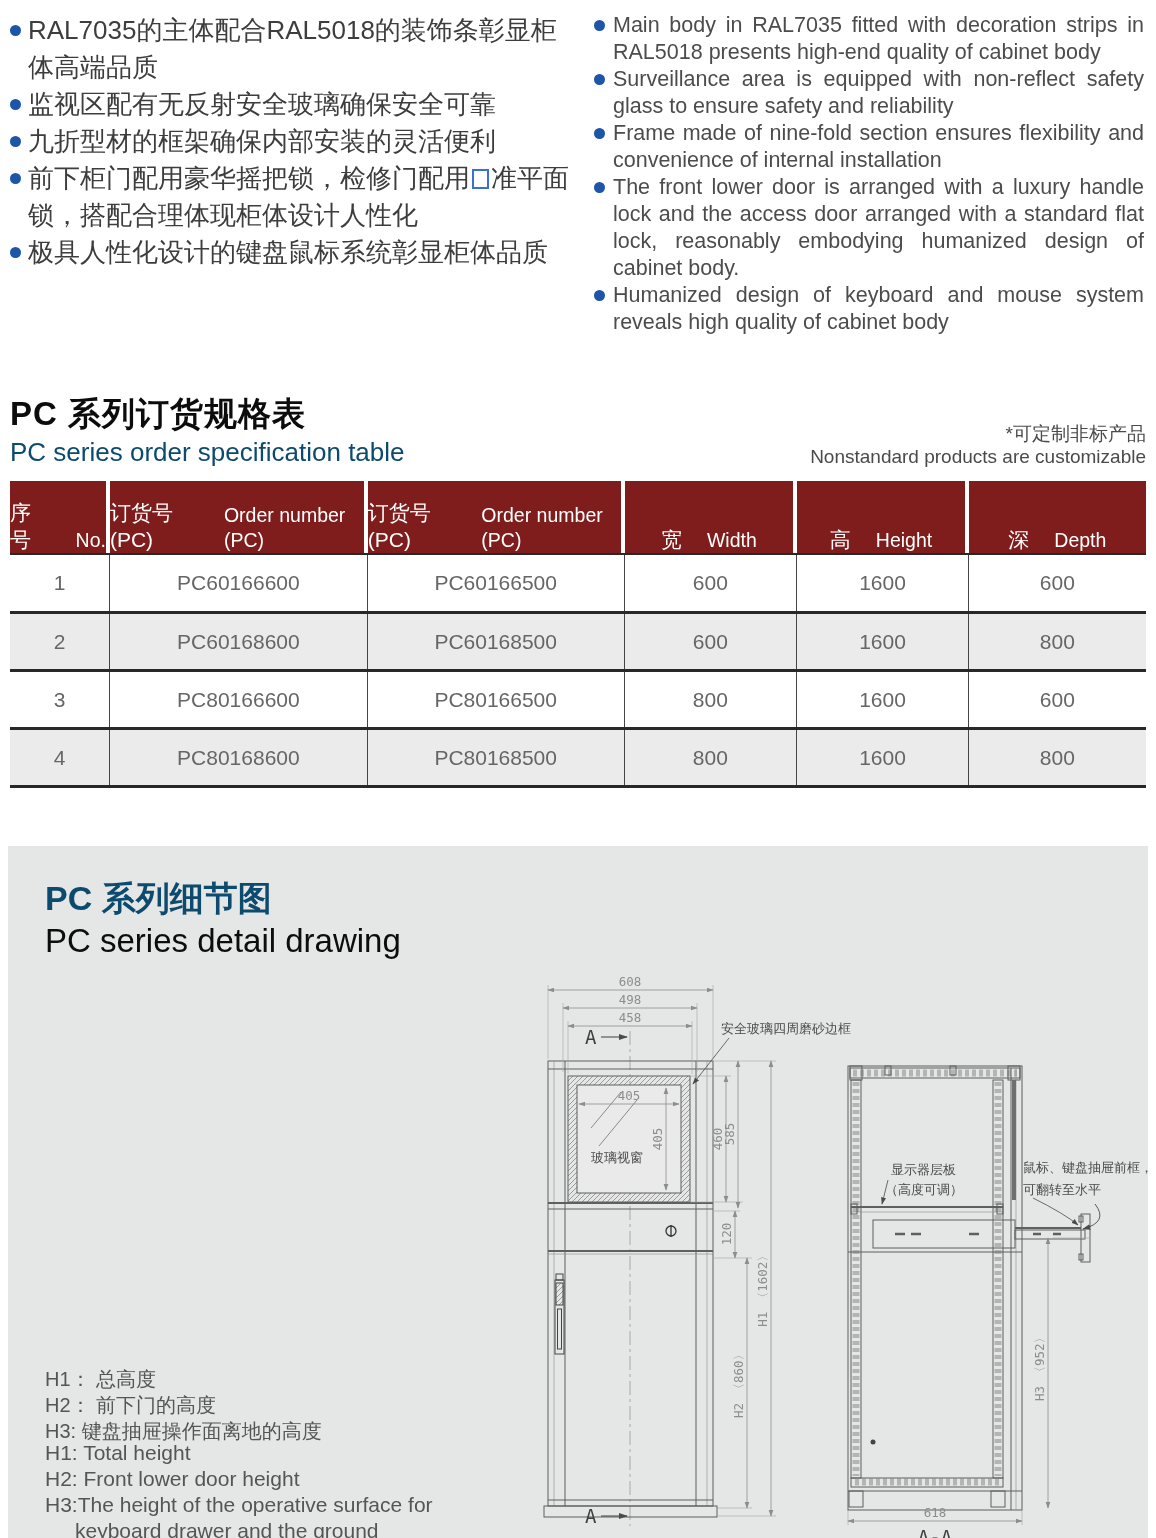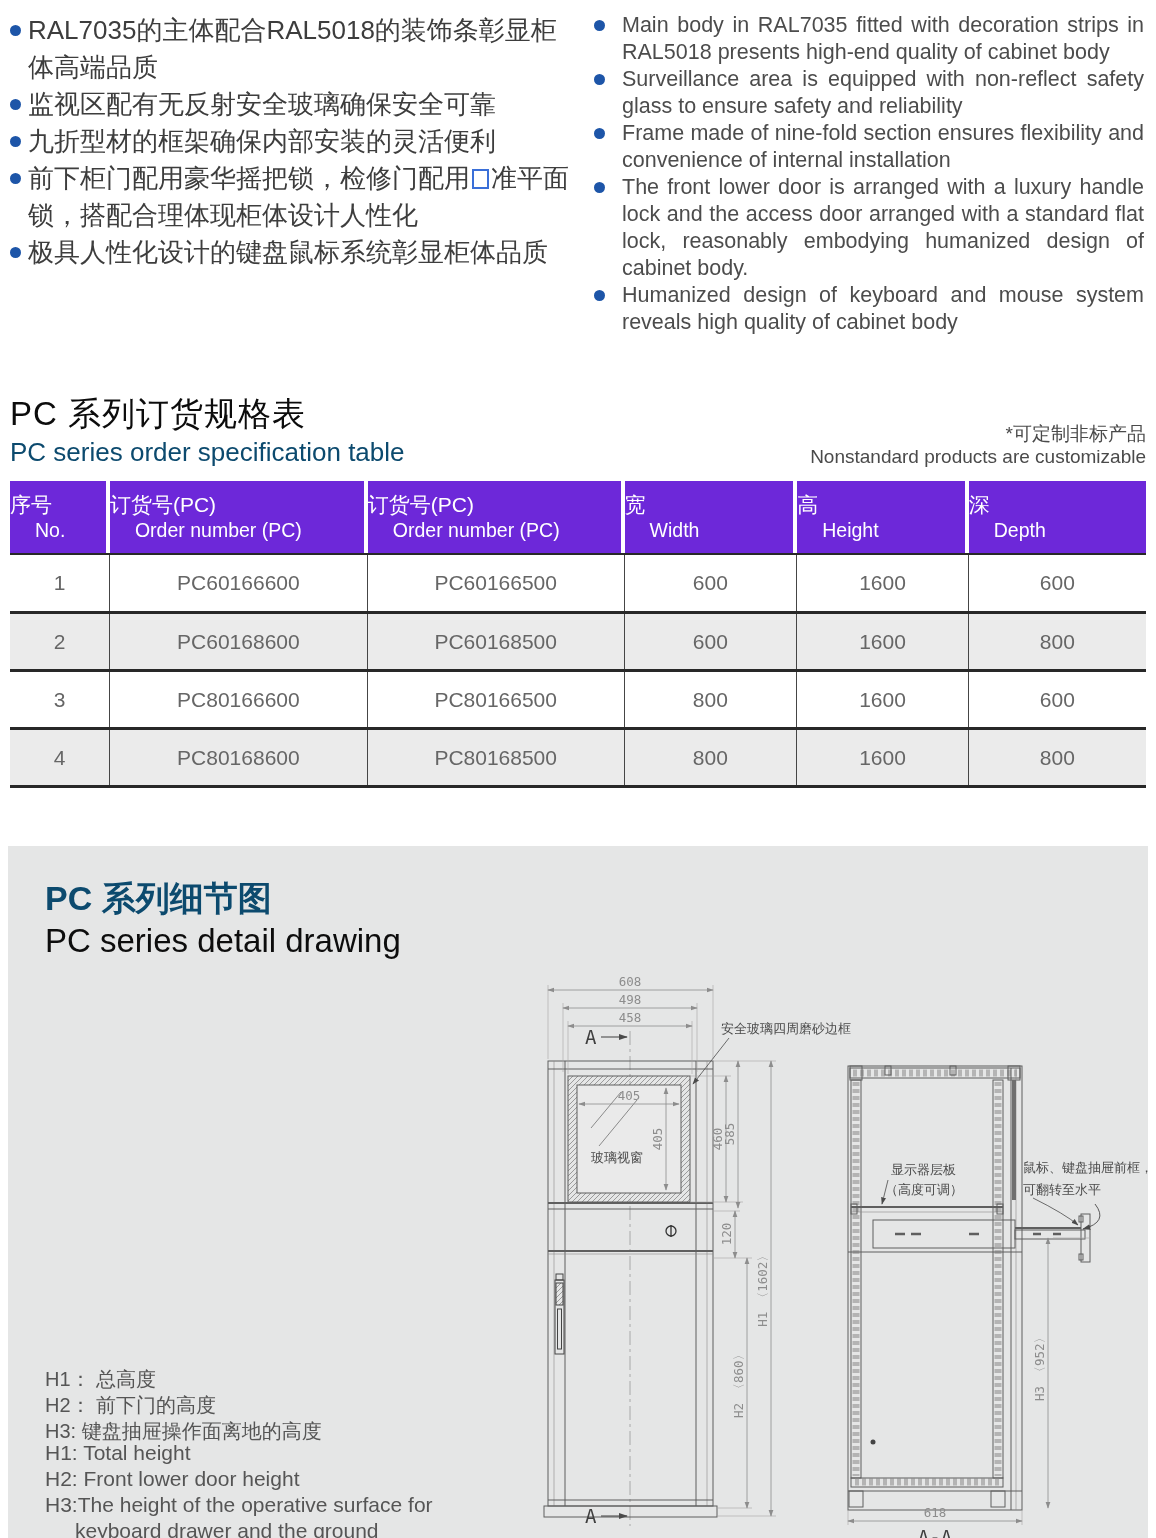--- a/index.html
+++ b/index.html
@@ -12,37 +12,37 @@
 
   
   .features { display:flex; padding:12px 6px 0 10px; gap:24px; }
   .features ul { list-style:none; }
   .features-cn { width:560px; }
   .features-en { width:550px; }
   .features li { display:flex; }
   .dot { width:11px; height:11px; border-radius:50%; background:#1d55a8; flex:none; }
   .features-cn li { font-size:26px; line-height:37px; color:#3d3d3d; }
   .features-cn .dot { margin:13px 7px 0 0; }
-  .features-en li { font-size:21.5px; line-height:27px; color:#4c4c4c;gap:9px; }
+  .features-en li { font-size:21.5px; line-height:27px; color:#4c4c4c; }
   .features-en .dot { margin:8px 8px 0 0; }
   .features-en .ftxt { flex:1; text-align:justify; }
   .missing-box { display:inline-block; width:17px; height:20px; border:2px solid #3a6fd8;
     vertical-align:-2px; margin:0 2px; }
 
   
   .spec { padding:56px 10px 0 10px; }
   .spec-head { display:flex; justify-content:space-between; align-items:flex-end; }
-  .spec-title-cn { font-size:33px; font-weight:400; color:#0c0c0c; letter-spacing:1px; }
+  .spec-title-cn { font-size:33px; font-weight:700; color:#0c0c0c; letter-spacing:1px; }
   .spec-title-en { font-size:26px; color:#0c4a6e; margin-top:0; }
   .spec-note { text-align:right; font-size:19px; line-height:23px; color:#4a4a4a; }
 
   .spec-table { margin-top:13px; }
   .hrow { display:flex; height:72px; }
-  .hcell { background:#6d28d9; color:#fff; display:flex; flex-direction:column;
-    justify-content:center; align-items:flex-start; }
+  .hcell { background:#7f1d1d; color:#fff; display:flex; flex-direction:row;
+    justify-content:center; align-items:flex-end; }
   .hcell:not(:last-child) { border-right:4px solid #fff; }
   .th-cn { font-size:21px; line-height:27px; }
   .th-en { font-size:19.5px; line-height:25px;margin-left:25px; }
   .spec-body { border-bottom:3px solid #282828; }
   .brow { display:flex; height:58px; align-items:stretch; border-top:3px solid #282828; }
   .brow:first-child { border-top:2px solid #282828; }
   .brow.alt { background:#ebebeb; }
   .bcell { display:flex; align-items:center; justify-content:center;
     font-size:21px; color:#666; }
   .bcell:not(:last-child) { border-right:1px solid #454545; }

